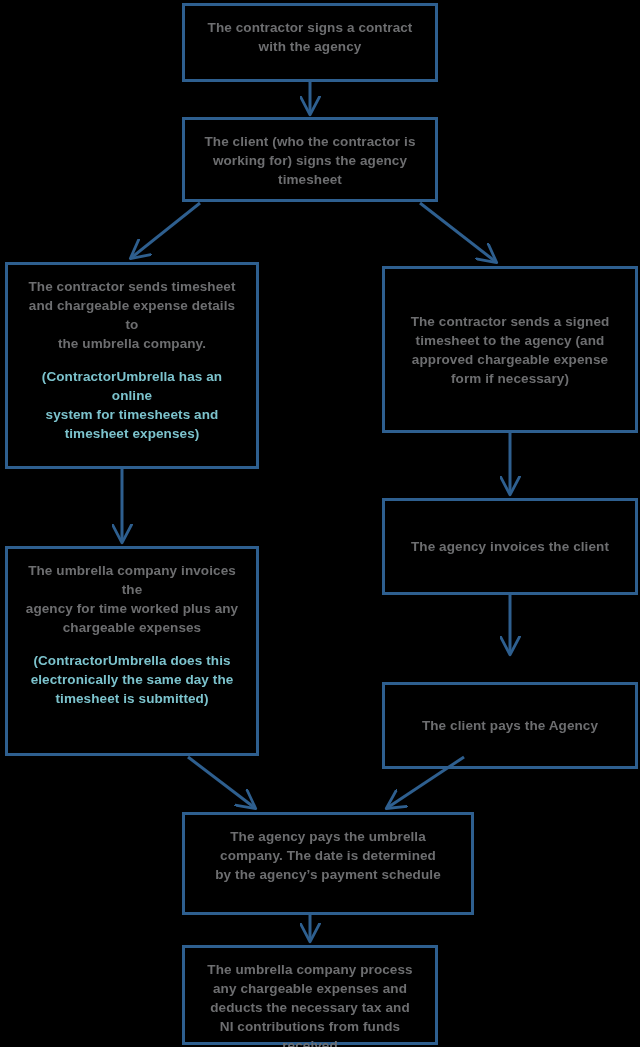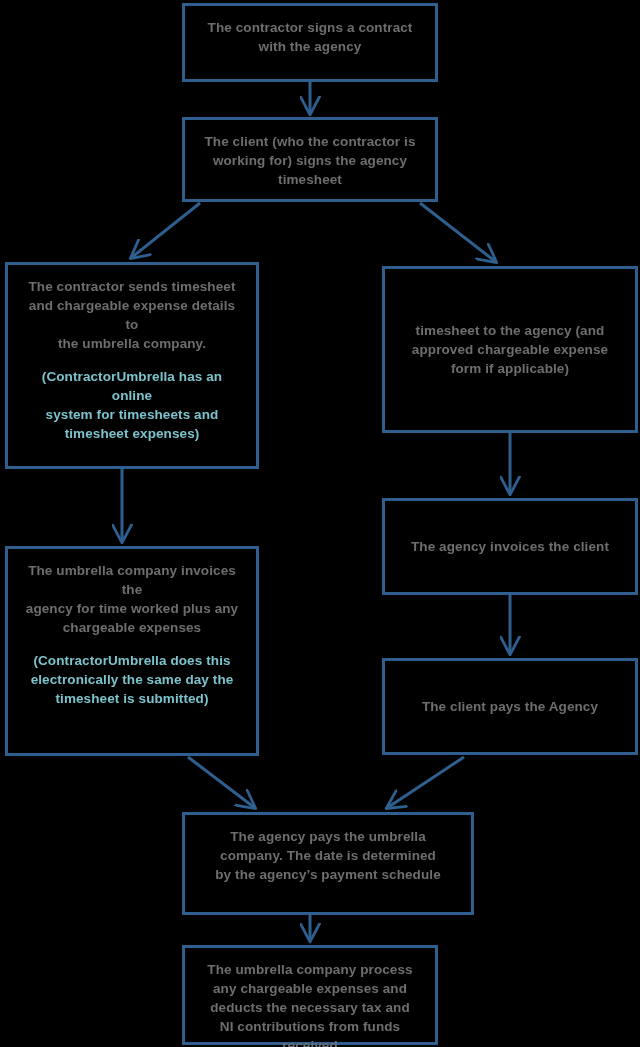--- a/index.html
+++ b/index.html
@@ -91,37 +91,38 @@
       <div class="node" style="left: 5px; top: 262px; width: 254px; height: 207px; border-color: rgb(46, 95, 143);">
         <div class="line" style="color: rgb(109, 110, 112);">The contractor sends timesheet</div>
         <div class="line" style="color: rgb(109, 110, 112);">and chargeable expense details to</div>
         <div class="line" style="color: rgb(109, 110, 112);">the umbrella company.</div>
         <div class="spacer"></div>
         <div class="line accent" style="color: rgb(124, 195, 205);">(ContractorUmbrella has an online</div>
         <div class="line accent" style="color: rgb(124, 195, 205);">system for timesheets and</div>
         <div class="line accent" style="color: rgb(124, 195, 205);">timesheet expenses)</div>
       </div>
       <div class="node center-mid" style="left: 382px; top: 266px; width: 256px; height: 167px; border-color: rgb(46, 95, 143);">
+        <div class="line" style="color: rgb(109, 110, 112);">The contractor sends a signed</div>
         <div class="line" style="color: rgb(109, 110, 112);">timesheet to the agency (and</div>
         <div class="line" style="color: rgb(109, 110, 112);">approved chargeable expense</div>
-        <div class="line" style="color: rgb(109, 110, 112);">form if applicable)</div>
+        <div class="line" style="color: rgb(109, 110, 112);">form if necessary)</div>
       </div>
       <div class="node" style="left: 5px; top: 546px; width: 254px; height: 210px; border-color: rgb(46, 95, 143);">
         <div class="line" style="color: rgb(109, 110, 112);">The umbrella company invoices the</div>
         <div class="line" style="color: rgb(109, 110, 112);">agency for time worked plus any</div>
         <div class="line" style="color: rgb(109, 110, 112);">chargeable expenses</div>
         <div class="spacer"></div>
         <div class="line accent" style="color: rgb(124, 195, 205);">(ContractorUmbrella does this</div>
         <div class="line accent" style="color: rgb(124, 195, 205);">electronically the same day the</div>
         <div class="line accent" style="color: rgb(124, 195, 205);">timesheet is submitted)</div>
       </div>
       <div class="node center-mid" style="left: 382px; top: 498px; width: 256px; height: 97px; border-color: rgb(46, 95, 143);">
         <div class="line" style="color: rgb(109, 110, 112);">The agency invoices the client</div>
       </div>
-      <div class="node center-mid" style="left: 382px; top: 658px; width: 256px; height: 97px; border-color: rgb(46, 95, 143);">
+      <div class="node center-mid" style="left: 382px; top: 682px; width: 256px; height: 87px; border-color: rgb(46, 95, 143);">
         <div class="line" style="color: rgb(109, 110, 112);">The client pays the Agency</div>
       </div>
       <div class="node" style="left: 182px; top: 812px; width: 292px; height: 103px; border-color: rgb(46, 95, 143);">
         <div class="line" style="color: rgb(109, 110, 112);">The agency pays the umbrella</div>
         <div class="line" style="color: rgb(109, 110, 112);">company. The date is determined</div>
         <div class="line" style="color: rgb(109, 110, 112);">by the agency’s payment schedule</div>
       </div>
       <div class="node" style="left: 182px; top: 945px; width: 256px; height: 100px; border-color: rgb(46, 95, 143);">
         <div class="line" style="color: rgb(109, 110, 112);">The umbrella company process</div>
         <div class="line" style="color: rgb(109, 110, 112);">any chargeable expenses and</div>

